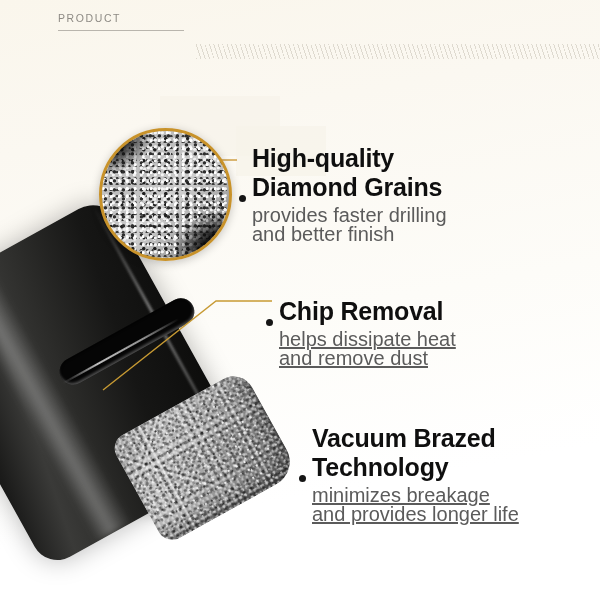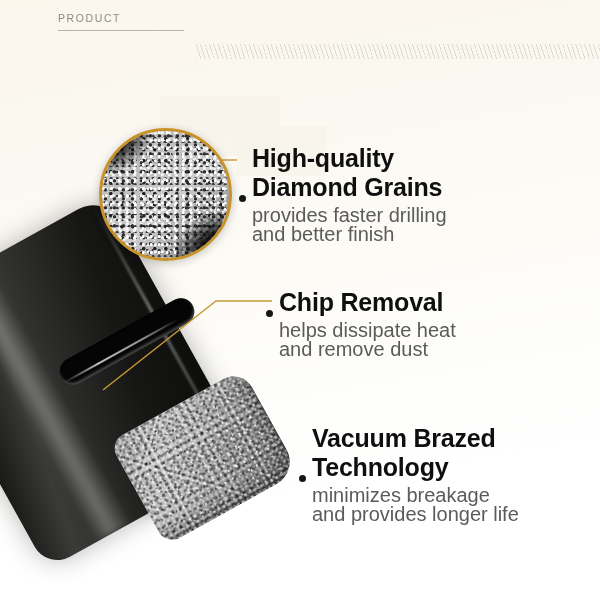--- a/index.html
+++ b/index.html
@@ -272,23 +272,23 @@
   }
   .feat-sub {
     font-size: 20px;
     line-height: 19px;
     color: #5b5b5b;
     margin-top: 4px;
     margin-left: 13px;
   }
 
   #f1 { left: 239px; top: 144px; }
-  #f2 { left: 266px; top: 288px; }
+  #f2 { left: 266px; top: 297px; }
   #f3 { left: 299px; top: 424px; }
-  #f2 .feat-sub, #f3 .feat-sub { margin-left: 13px; }
+  #f2 .feat-sub, #f3 .feat-sub { margin-left: 13px; text-decoration: underline; }
 </style>
 </head>
 <body>
 
 <div id="canvas">
 
   <div class="wm-block" style="left:160px;top:96px;width:120px;height:60px;"></div>
   <div class="wm-block" style="left:236px;top:126px;width:90px;height:50px;"></div>
 
   <div class="header">

